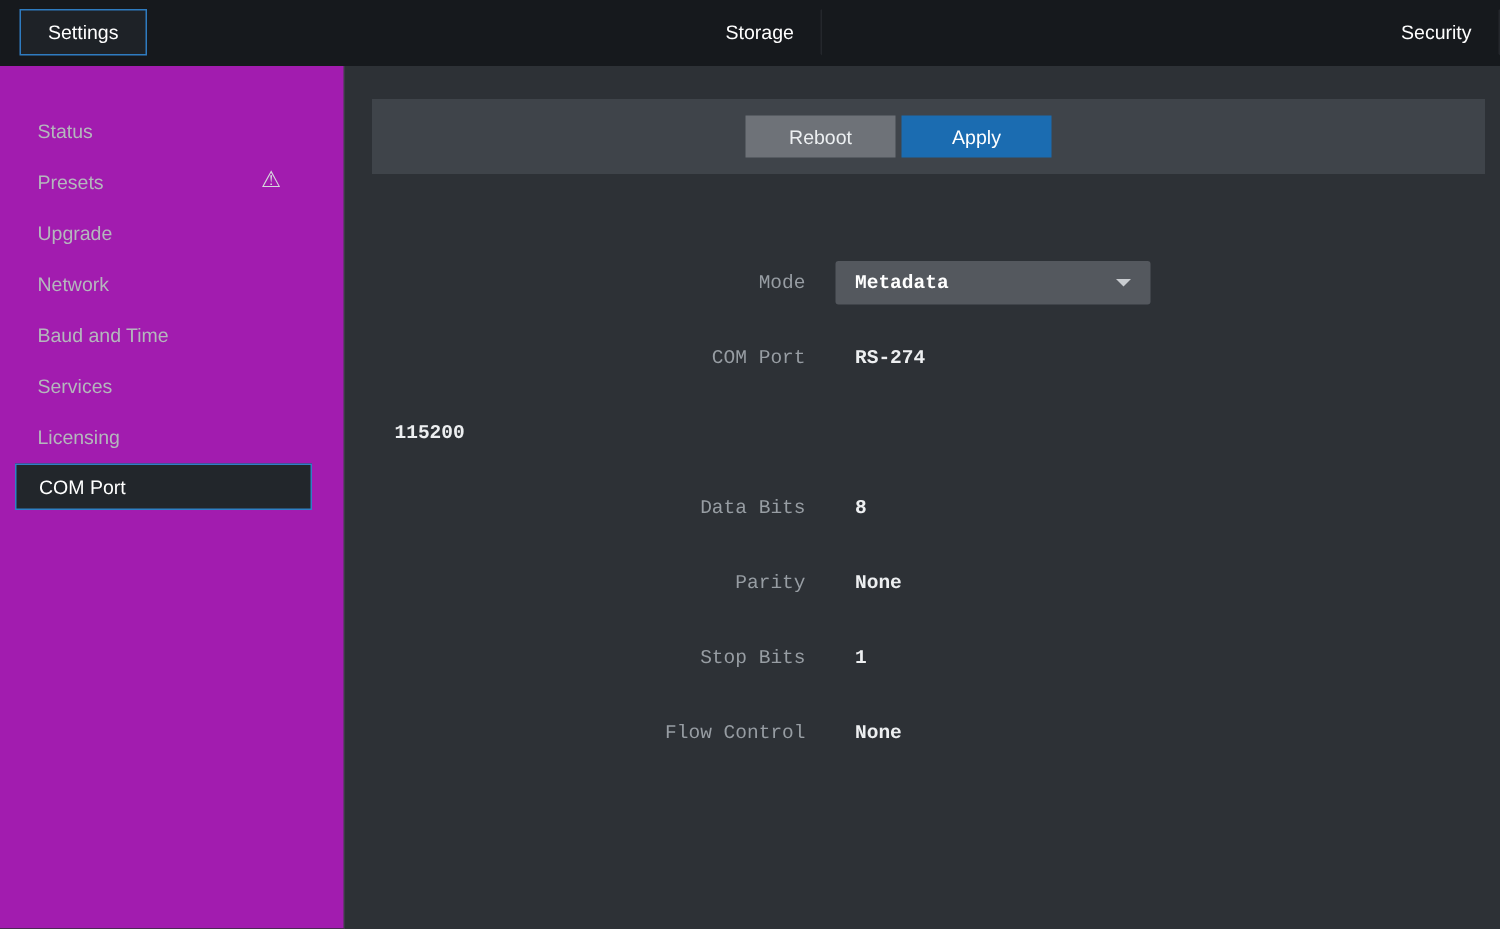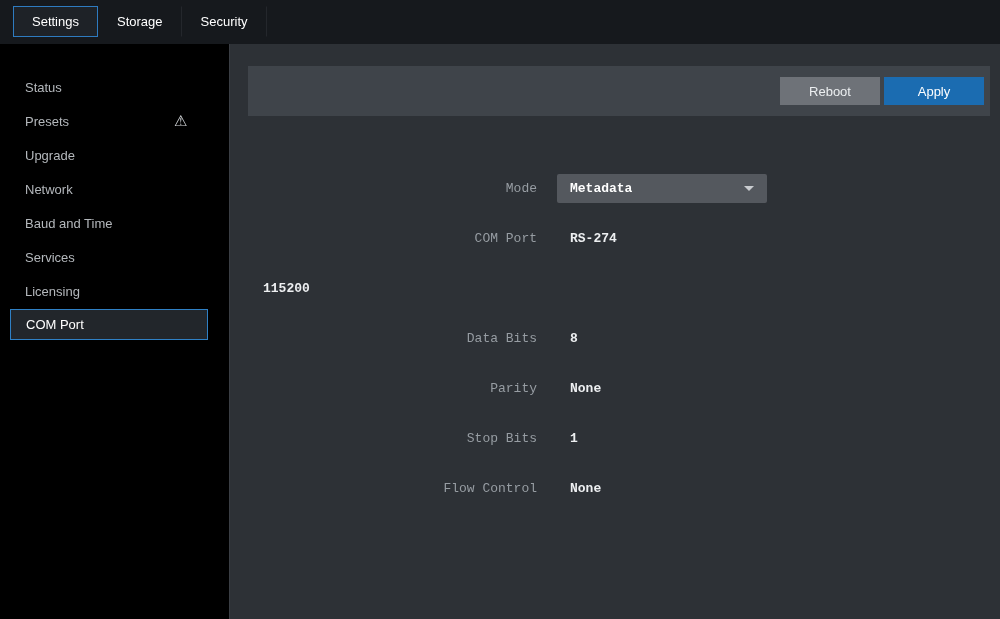--- a/index.html
+++ b/index.html
@@ -8,35 +8,35 @@
     font-family: "Liberation Sans", sans-serif;
     background: #2d3136;
     color: #e8eaec;
   }
   .app { position: relative; width: 1000px; height: 619px; }
 
   
   .topbar {
     position: absolute; top: 0; left: 0; right: 0; height: 53px;
     background: #16191d;
-    display: flex; align-items: flex-start; padding: 6px 0 3px 13px;
+    display: flex; align-items: flex-start; padding: 6px 0 3px 13px; justify-content: space-between;
   }
   .tab {
     height: 31px; line-height: 29px; padding: 0 18px;
     font-size: 13px; color: #ffffff; cursor: pointer;
     border: 1px solid transparent; border-right: 1px solid #24272c;
   }
   .tab.active {
     border: 1px solid #2e7bc0; background: #1e2227; color: #ffffff;
   }
 
   
   .sidebar {
     position: absolute; top: 44px; left: 0; bottom: 0; width: 230px;
-    background: #000000; border-right: 1px solid #3a3e44;
+    background: #a21caf; border-right: 1px solid #3a3e44;
     padding-top: 26px;
     text-align: center;
   }
   .side-item {
     position: relative; height: 34px; display: flex; align-items: center;
     padding-left: 25px; font-size: 13px; color: #b4b8bc; cursor: pointer;
   }
   .side-item.active {
     height: 31px; margin: 1px 21px 2px 10px; padding-left: 15px;
     border: 1px solid #2f80c5; background: #22262b; color: #ffffff;
@@ -47,22 +47,22 @@
   }
 
   
   .main {
     position: absolute; top: 44px; left: 230px; right: 0; bottom: 0;
     background: #2d3136;
   }
   .toolbar {
     position: absolute; top: 22px; left: 18px; right: 10px; height: 50px;
     background: #3f444a;
-    display: flex; align-items: center; justify-content: flex-end;
-    gap: 4px; padding-right: 6px;
+    display: flex; align-items: center; justify-content: center;
+    gap: 4px; padding-right: 40px;
   }
   .btn {
     height: 28px; min-width: 100px; border: none; font-size: 13px;
     font-family: "Liberation Sans", sans-serif; cursor: pointer;
   }
   .btn-reboot { background: #6e7278; color: #eceff1; }
   .btn-apply  { background: #1b6cb1; color: #ffffff; }
 
   
   .form { position: absolute; top: 119px; left: 0; right: 0; }

